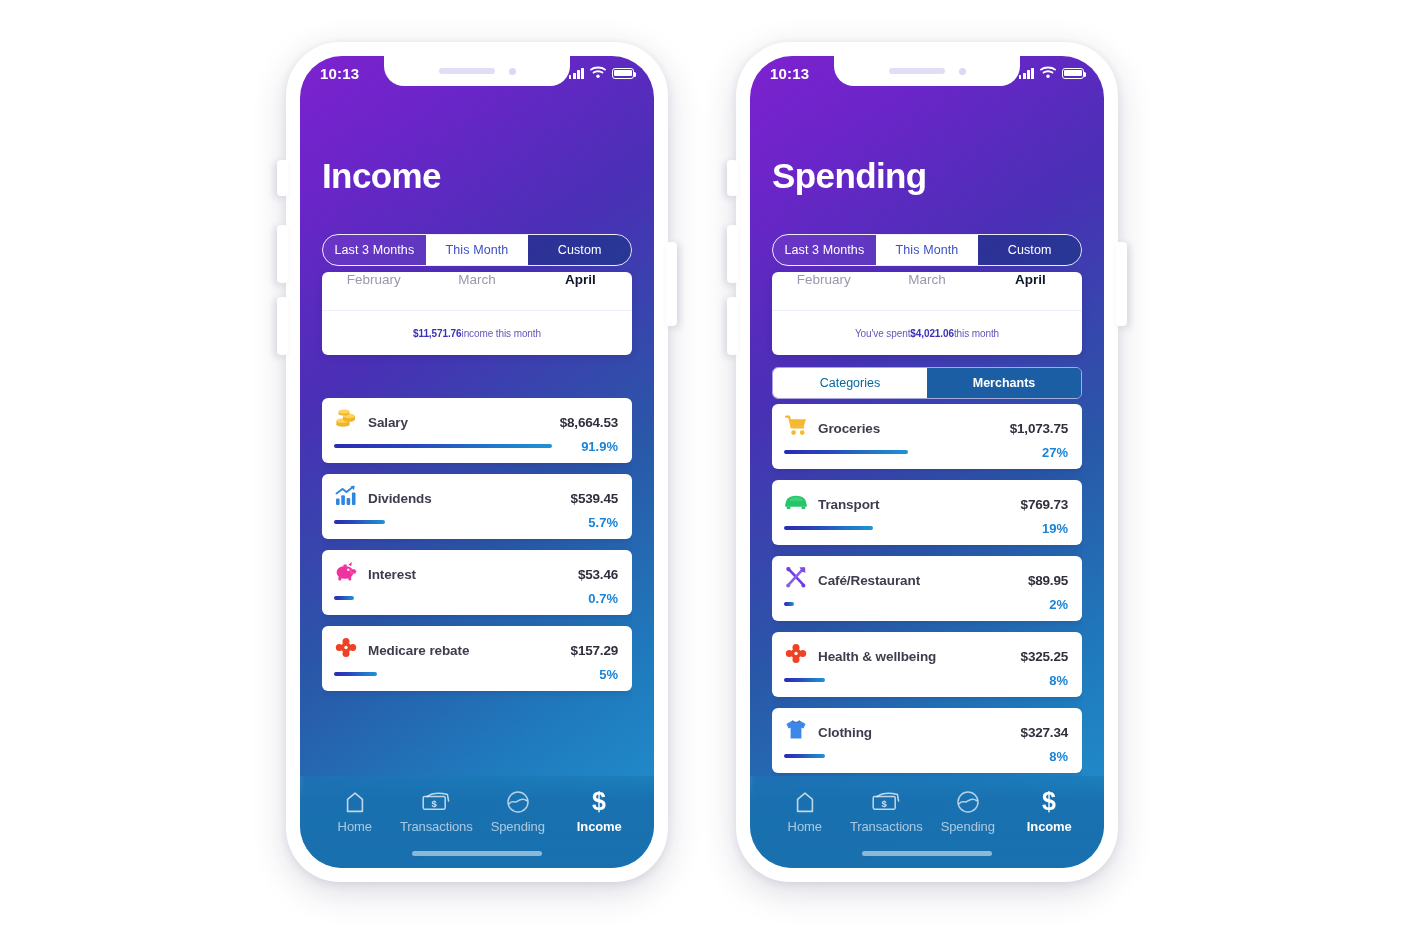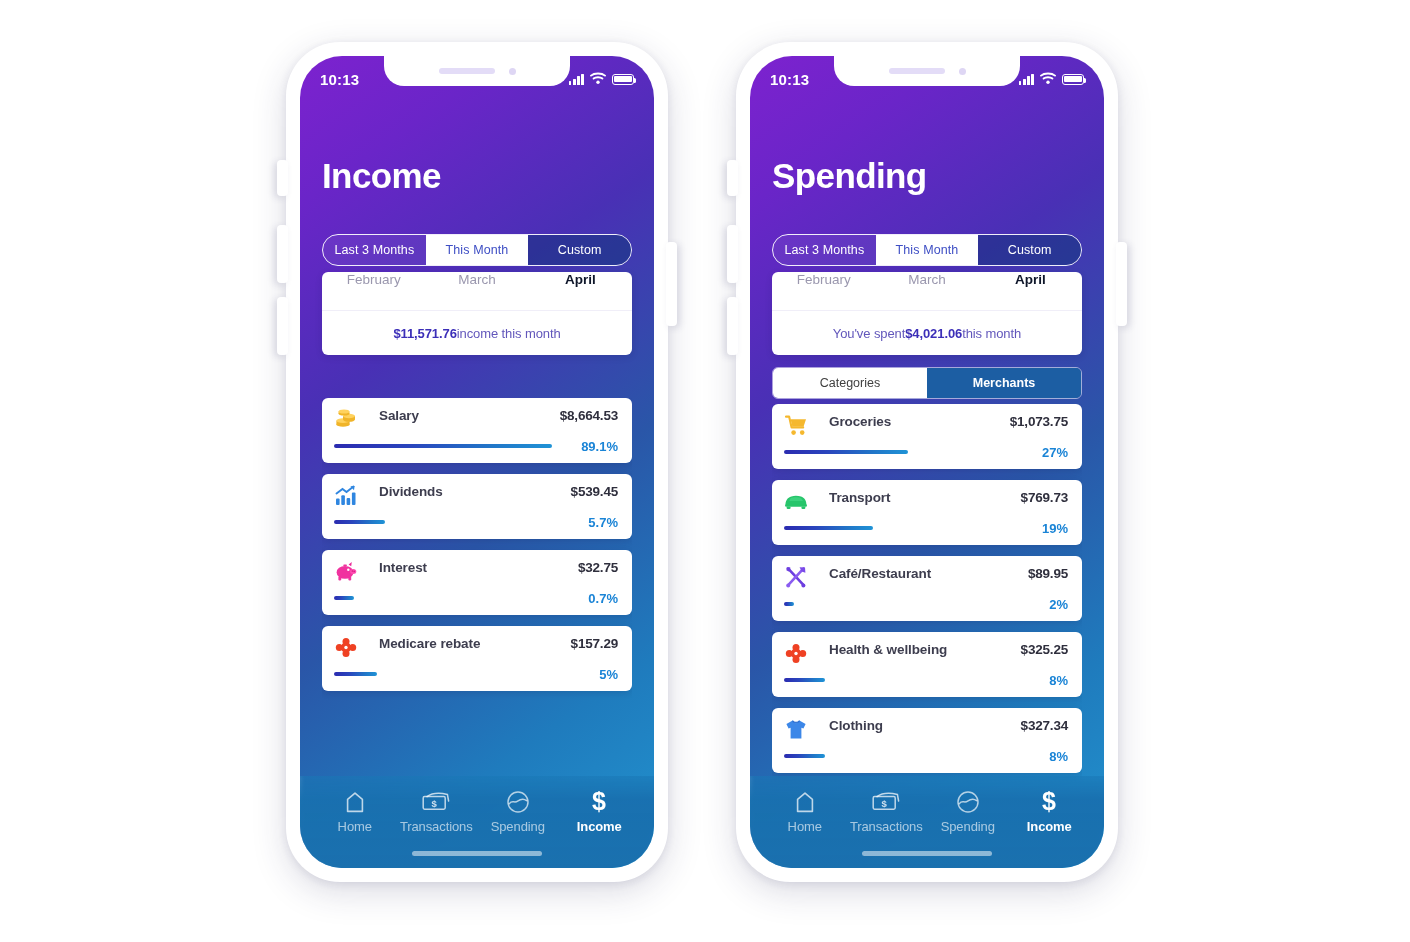--- a/index.html
+++ b/index.html
@@ -35,21 +35,21 @@
 
   
   .notch{position:absolute;left:50%;transform:translateX(-50%);top:0;
     width:186px;height:30px;background:#fff;border-radius:0 0 20px 20px;z-index:6;
     display:flex;align-items:center;justify-content:center;gap:14px;}
   .speaker{width:56px;height:6px;border-radius:3px;background:#e3dcf7;}
   .camera{width:7px;height:7px;border-radius:50%;background:#ded6f4;}
 
   
   .statusbar{position:absolute;top:0;left:0;right:0;height:32px;z-index:5;
-    display:flex;align-items:flex-end;justify-content:space-between;
+    display:flex;align-items:center;justify-content:space-between;
     padding:0 20px;box-sizing:border-box;}
   .clock{color:#fff;font-size:15px;font-weight:bold;letter-spacing:.2px;
     margin-top:2px;}
   .sysicons{display:flex;align-items:center;gap:6px;margin-top:2px;}
   .bars{display:flex;align-items:flex-end;gap:1.6px;height:11px;}
   .bars i{display:block;width:2.6px;background:#fff;border-radius:.6px;}
   .bars i:nth-child(1){height:4px;}
   .bars i:nth-child(2){height:6px;}
   .bars i:nth-child(3){height:8.5px;}
   .bars i:nth-child(4){height:11px;}
@@ -73,37 +73,37 @@
   .seg .s2{background:#ffffff;color:#3e4ec4;}
   .seg .s3{background:rgba(8,52,110,.42);}
 
   
   .mcard{position:absolute;left:22px;right:22px;top:216px;background:#fff;
     border-radius:6px;box-shadow:0 2px 7px rgba(20,20,70,.14);overflow:hidden;}
   .mrow{display:flex;height:38px;border-bottom:1px solid #f0eef8;}
   .mrow > div{flex:1;text-align:center;font-size:13.5px;color:#9a97ae;}
   .mrow > div.active{color:#0f172a;font-weight:bold;}
   .msum{height:44px;display:flex;align-items:center;justify-content:center;
-    font-size:13px;color:#6257bb;letter-spacing:-.1px;}
+    font-size:10px;color:#6257bb;letter-spacing:-.1px;}
   .msum b{color:#3c2fb8;font-weight:bold;}
 
   
   .ctabs{position:absolute;left:22px;right:22px;top:311px;height:30px;
     border:1.4px solid rgba(255,255,255,.55);border-radius:6px;display:flex;overflow:hidden;}
   .ctabs > div{flex:1;display:flex;align-items:center;justify-content:center;font-size:12.5px;}
-  .ctabs .t1{background:#fff;color:#404040;}
+  .ctabs .t1{background:#fff;color:#0369a1;}
   .ctabs .t2{background:#1c5ea3;color:#fff;font-weight:bold;}
 
   
   .list{position:absolute;left:22px;right:22px;overflow:hidden;}
   #list-left{top:342px;bottom:60px;}
   #list-right{top:348px;bottom:58px;}
   .item{background:#fff;border-radius:6px;box-shadow:0 2px 7px rgba(20,20,70,.15);
     padding:10px 14px 10px 12px;box-sizing:border-box;margin-bottom:11px;}
-  .item-top{display:flex;align-items:flex-start;gap:11px;}
+  .item-top{display:flex;align-items:flex-end;}
   .ico{width:24px;height:22px;flex:0 0 24px;margin-right:10px;
     display:flex;align-items:center;justify-content:center;}
   .ico svg{display:block;}
   .iname{font-size:13.5px;font-weight:bold;color:#3d3d4e;letter-spacing:-.1px;}
   .iamt{margin-left:auto;font-size:13.5px;font-weight:bold;color:#2f2f3d;letter-spacing:-.2px;}
   .item-bot{display:flex;align-items:center;margin-top:9px;height:14px;}
   .track{flex:1;height:4px;border-radius:2px;position:relative;}
   .fill{height:4px;border-radius:2px;
     background:linear-gradient(90deg,#2b2bb0 0%,#2a45bd 35%,#2176c8 72%,#1f93d6 100%);}
   .ipct{margin-left:auto;padding-left:10px;font-size:13px;font-weight:bold;color:#1a84d6;}
@@ -186,21 +186,21 @@
                   <ellipse cx="9" cy="2.4" rx="5.4" ry="2" fill="#ffd25e"></ellipse>
                 </svg>
               </span>
               <div class="iname">Salary</div>
               <div class="iamt">$8,664.53</div>
             </div>
             <div class="item-bot">
               <div class="track">
                 <div class="fill" style="width: 91.9%;"></div>
               </div>
-              <div class="ipct">89.1%</div>
+              <div class="ipct">91.9%</div>
             </div>
           </div>
           <div class="item">
             <div class="item-top">
               <span class="ico">
                 <svg width="22" height="21" viewBox="0 0 22 21">
                   <path d="M1.5 8.5 L7.5 4 L11.5 7 L18.5 1.6" stroke="#2f86e0" stroke-width="1.9" fill="none" stroke-linecap="round"></path>
                   <path d="M15.4 1.2 L19.6 1 L19 5.2 Z" fill="#2f86e0"></path>
                   <rect x="1" y="13.5" width="3.6" height="6.4" rx="1" fill="#2f86e0"></rect>
                   <rect x="6.3" y="10.2" width="3.6" height="9.7" rx="1" fill="#2f86e0"></rect>
@@ -227,21 +227,21 @@
                   <rect x="3.4" y="15.4" width="2.8" height="4" rx="1.2" fill="#f0329f"></rect>
                   <rect x="13.4" y="15.4" width="2.8" height="4" rx="1.2" fill="#f0329f"></rect>
                   <ellipse cx="18.2" cy="10.4" rx="3.1" ry="2.5" fill="#ff4fb3"></ellipse>
                   <circle cx="17.4" cy="10" r=".85" fill="#d81e85"></circle>
                   <circle cx="19.2" cy="10.4" r=".85" fill="#d81e85"></circle>
                   <circle cx="13.3" cy="8.8" r="1.25" fill="#ffffff"></circle>
                   <rect x="8.3" y="3.6" width="3.6" height="1.5" rx=".7" fill="#f0329f"></rect>
                 </svg>
               </span>
               <div class="iname">Interest</div>
-              <div class="iamt">$32.75</div>
+              <div class="iamt">$53.46</div>
             </div>
             <div class="item-bot">
               <div class="track">
                 <div class="fill" style="width: 8%;"></div>
               </div>
               <div class="ipct">0.7%</div>
             </div>
           </div>
           <div class="item">
             <div class="item-top">

